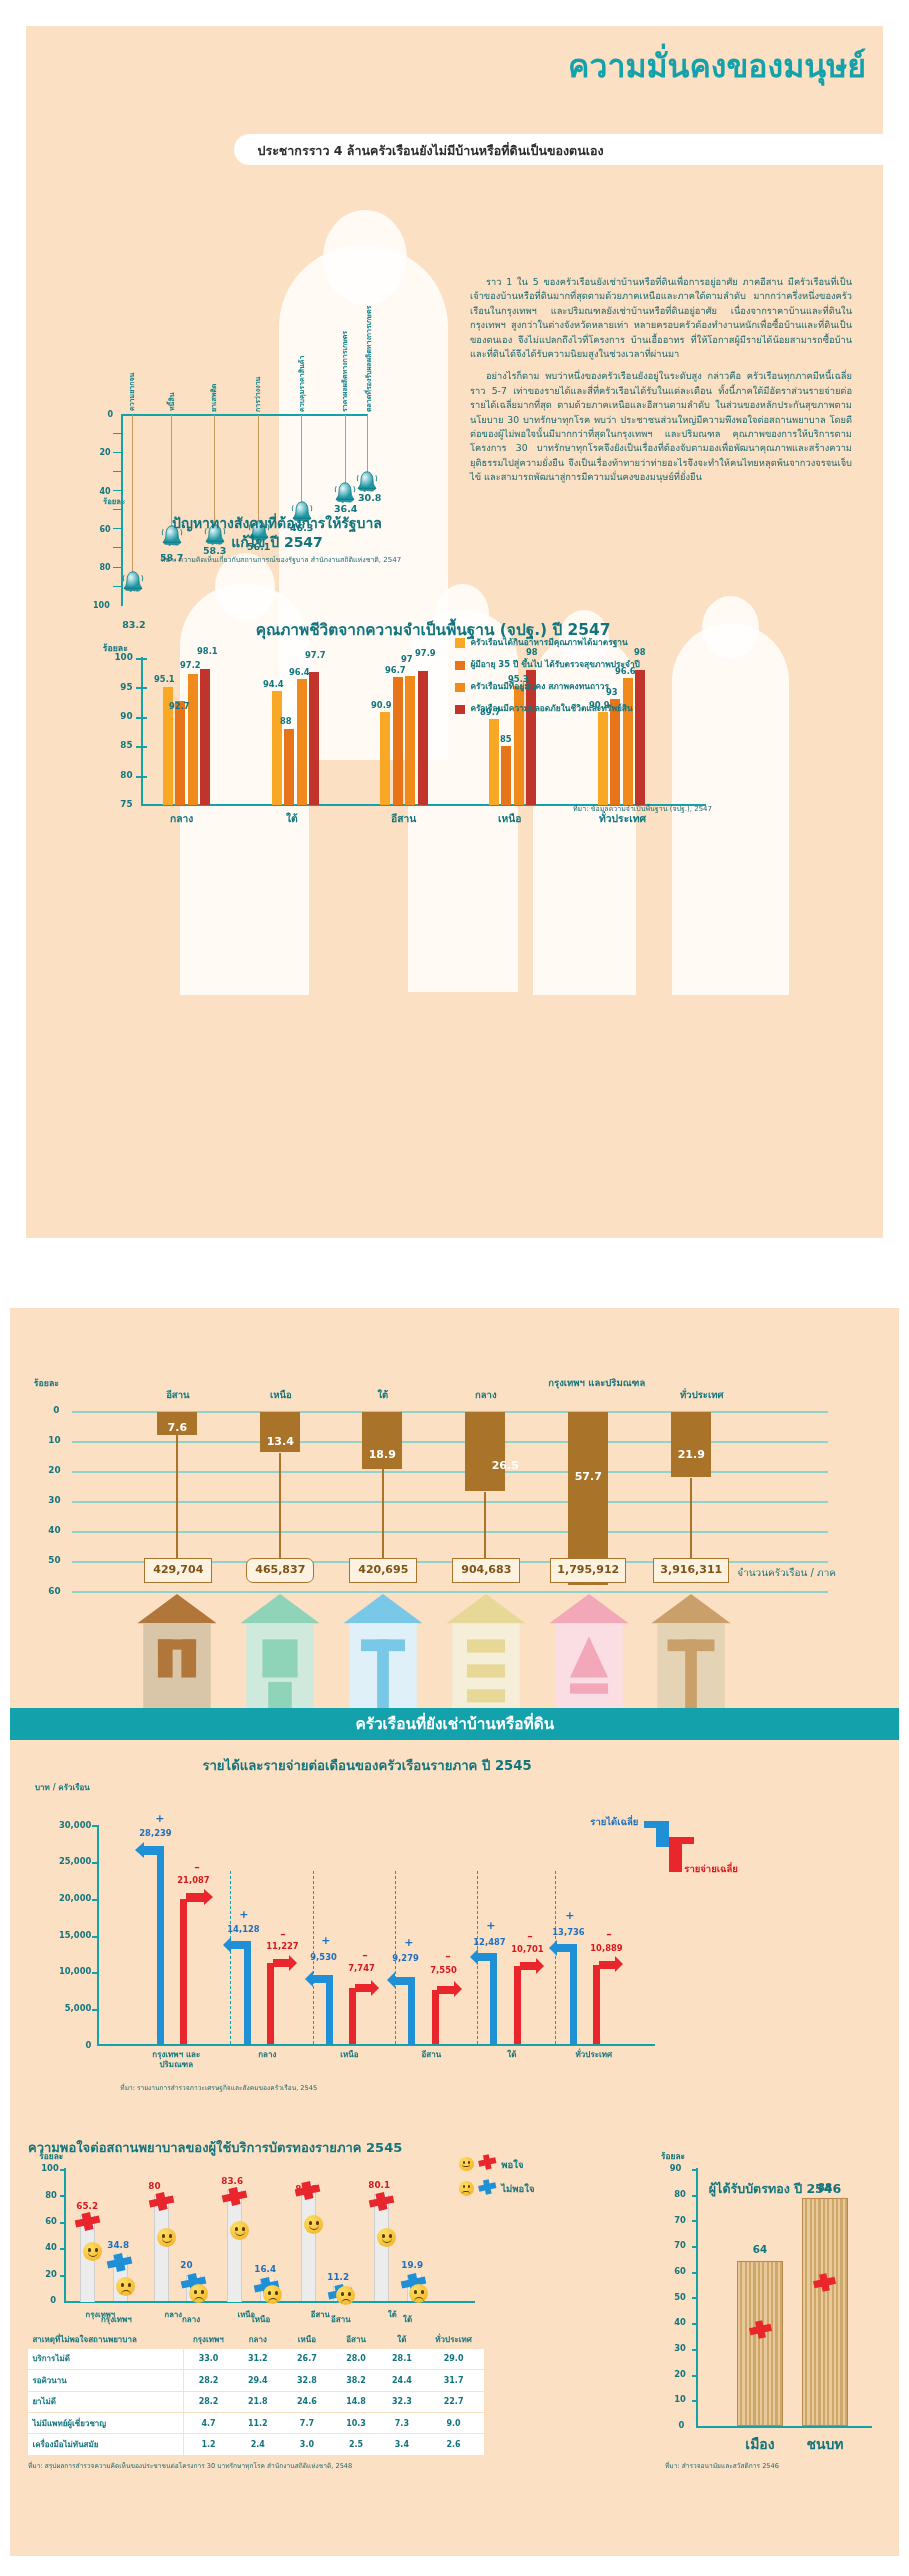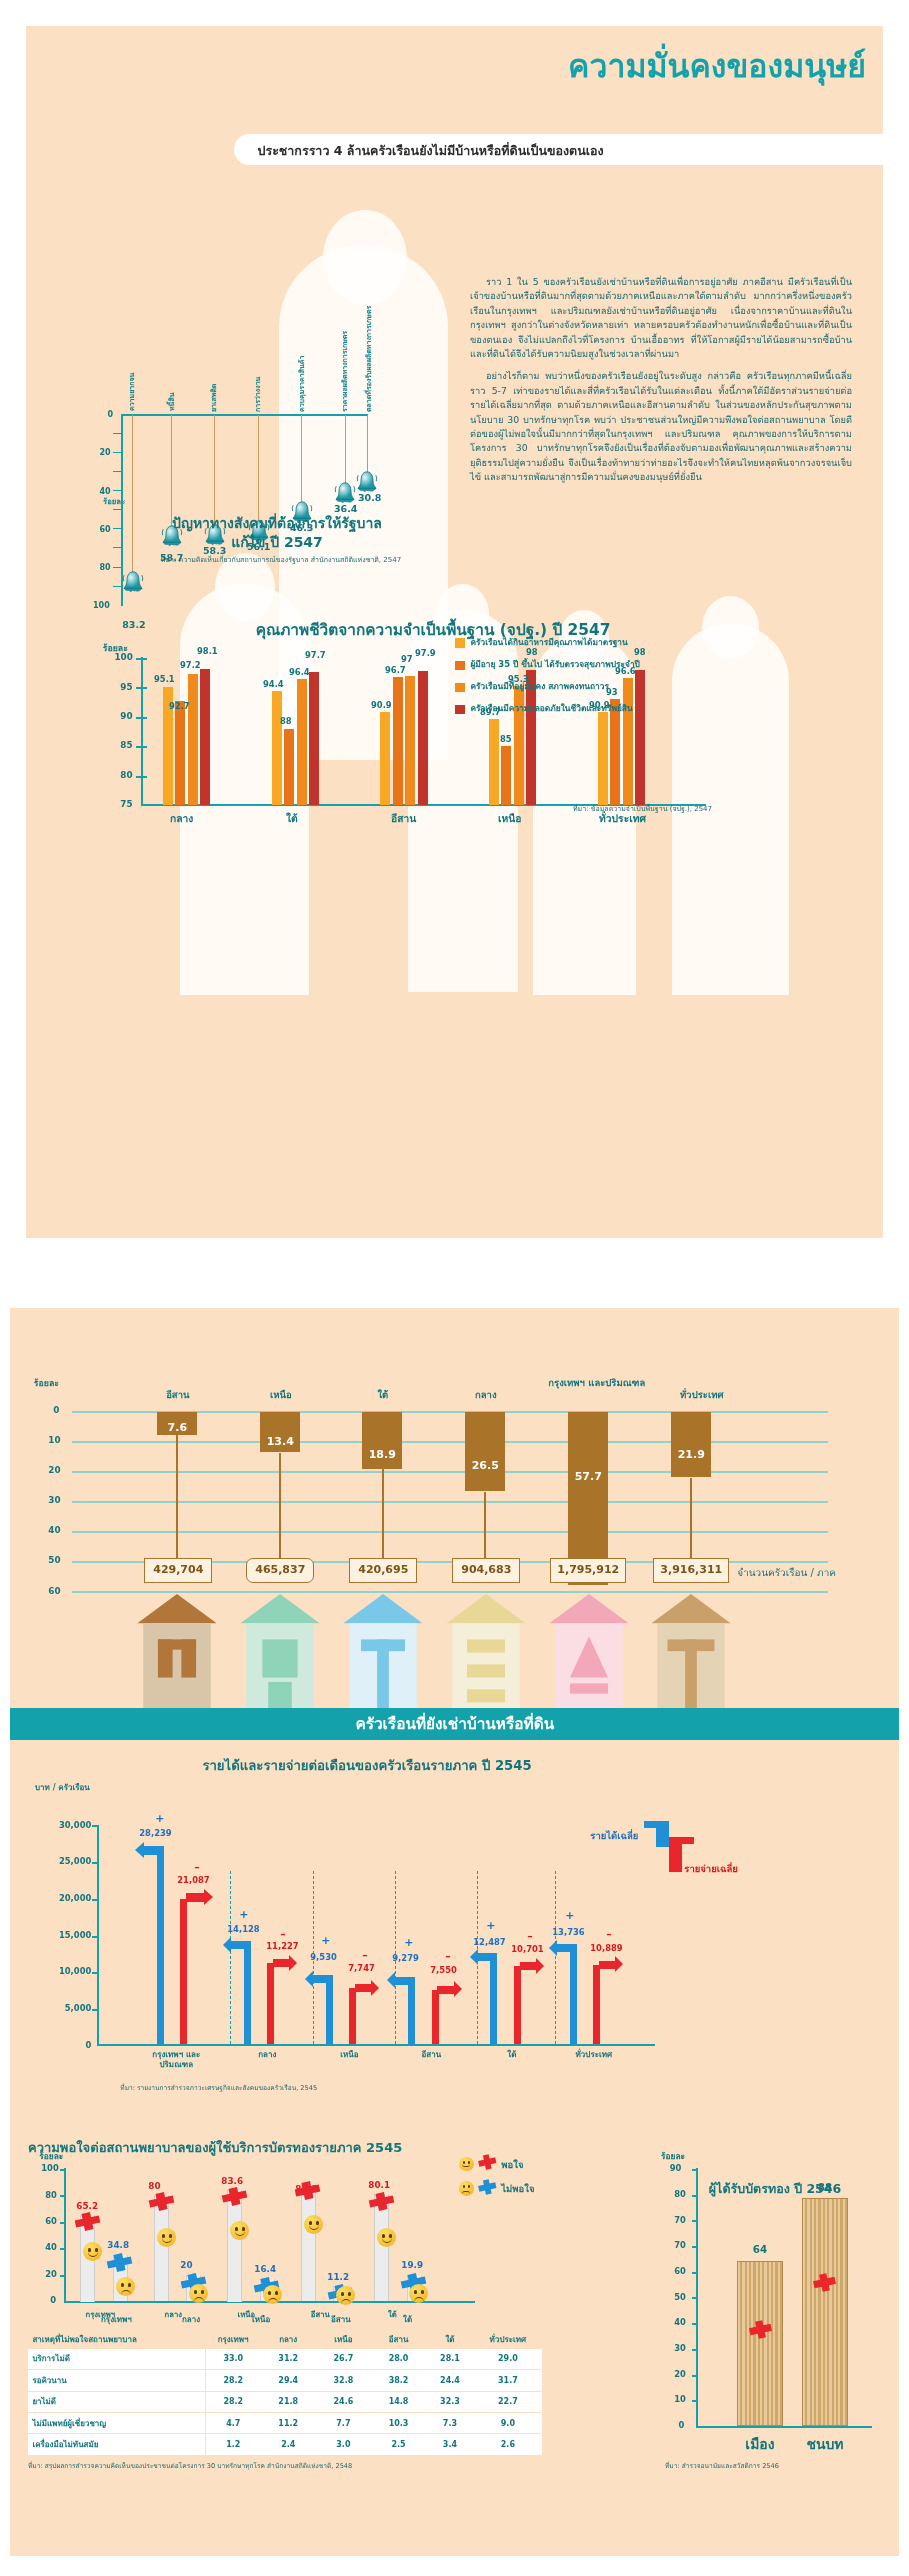--- a/index.html
+++ b/index.html
@@ -119,21 +119,21 @@
   .cross { position:absolute; }
   .face { position:absolute; width:19px; height:19px; border-radius:50%;
           background:radial-gradient(circle at 35% 30%, #ffe066, #f0ad1e); }
   .face .eye { position:absolute; width:2.6px; height:3.7px; background:#5a3b00; border-radius:50%; top:5.9px; }
   .face .mouth { position:absolute; left:4.4px; width:10.3px; height:5.1px;
                  border-bottom:1.6px solid #5a3b00; border-radius:0 0 10.3px 10.3px; top:9.5px; }
   .face.sad .mouth { border-bottom:none; border-top:1.6px solid #5a3b00;
                      border-radius:10.3px 10.3px 0 0; top:12.5px; }
 
   
-  #tbl { position:absolute; left:28px; top:1063px; width:514px;
+  #tbl { position:absolute; left:28px; top:1063px; width:456px;
          border-collapse:collapse; font-size:8px; color:#12757e; }
   #tbl th { font-weight:bold; padding:2.9px 2.2px; text-align:center; font-size:8px; }
   #tbl th.lead { text-align:left; padding-left:4.4px; }
   #tbl td { background:#ffffff; padding:3.7px 2.2px; text-align:center; font-weight:bold;
             border-bottom:1.1px solid #fce0c3; }
   #tbl td.lead { text-align:left; padding-left:4.4px; border-right:1.1px solid #fce0c3; }
   #tbl-topcats { position:absolute; left:28px; top:1046px; width:514px; height:14.7px; }
   #tbl-topcats span { position:absolute; font-size:8px; font-weight:bold; color:#12757e; }
   #tbl-source { position:absolute; left:28px; top:1193px; font-size:6.6px; color:#1b6a72; }
 
@@ -406,21 +406,21 @@
     <div class="c3-bar" style="left:147px;top:104px;width:40px;height:23px;"></div>
     <div class="c3-bar" style="left:250px;top:104px;width:40px;height:40px;"></div>
     <div class="c3-bar" style="left:352px;top:104px;width:40px;height:57px;"></div>
     <div class="c3-bar" style="left:455px;top:104px;width:40px;height:79px;"></div>
     <div class="c3-bar" style="left:558px;top:104px;width:40px;height:173px;"></div>
     <div class="c3-bar" style="left:661px;top:104px;width:40px;height:65px;"></div>
 
     <div class="c3-barval" style="left:147px;top:113px;width:40px;">7.6</div>
     <div class="c3-barval" style="left:250px;top:127px;width:40px;">13.4</div>
     <div class="c3-barval" style="left:352px;top:140px;width:40px;">18.9</div>
-    <div class="c3-barval" style="left:455px;top:151px;width:40px;">26.5</div>
+    <div class="c3-barval" style="left:475px;top:151px;width:40px;">26.5</div>
     <div class="c3-barval" style="left:558px;top:162px;width:40px;">57.7</div>
     <div class="c3-barval" style="left:661px;top:140px;width:40px;">21.9</div>
 
     <div class="c3-stem" style="left:166px;top:127px;height:124px;"></div>
     <div class="c3-stem" style="left:269px;top:145px;height:106px;"></div>
     <div class="c3-stem" style="left:372px;top:161px;height:90px;"></div>
     <div class="c3-stem" style="left:474px;top:184px;height:68px;"></div>
     <div class="c3-stem" style="left:577px;top:278px;height:0px;"></div>
     <div class="c3-stem" style="left:680px;top:170px;height:82px;"></div>
 
@@ -588,21 +588,21 @@
 
     <div class="c4-barred" style="left:583px;top:213px;height:79px;"></div>
     <div style="position:absolute;left:589px;top:209px;width:17.6px;height:8px;background:#e8262b;"></div>
     <div style="position:absolute;left:605px;top:204px;width:0;height:0;border-left:8.8px solid #e8262b;border-top:8px solid transparent;border-bottom:8px solid transparent;"></div>
     <div class="c4-sign" style="left:596px;top:176px;color:#d7191f;">–</div>
     <div class="c4-lblred" style="left:580px;top:191px;">10,889</div>
     <div class="c4-cat" style="left:558px;top:298px;width:51px;">ทั่วประเทศ</div>
 
     <div style="position:absolute;left:646px;top:69px;width:13.2px;height:26.4px;background:#1f8fd6;"></div>
     <div style="position:absolute;left:634px;top:69px;width:13.2px;height:6.6px;background:#1f8fd6;"></div>
-    <div class="c4-lblblue" style="left:580px;top:62px;font-size:9.5px;margin-top:14px;">รายได้เฉลี่ย</div>
+    <div class="c4-lblblue" style="left:580px;top:62px;font-size:9.5px;">รายได้เฉลี่ย</div>
     <div style="position:absolute;left:659px;top:85px;width:13.2px;height:35px;background:#e8262b;"></div>
     <div style="position:absolute;left:671px;top:85px;width:13.2px;height:6.6px;background:#e8262b;"></div>
     <div class="c4-lblred" style="left:674px;top:109px;font-size:9.5px;">รายจ่ายเฉลี่ย</div>
 
     <div id="c4-source" style="left:110px;top:330px;">ที่มา: รายงานการสำรวจภาวะเศรษฐกิจและสังคมของครัวเรือน, 2545</div>
   </div>
 
   <div id="c5-title">ความพอใจต่อสถานพยาบาลของผู้ใช้บริการบัตรทองรายภาค 2545</div>
   <div id="chart5">
     <div class="c5-tick" style="left:29px;top:16px;">ร้อยละ</div>

